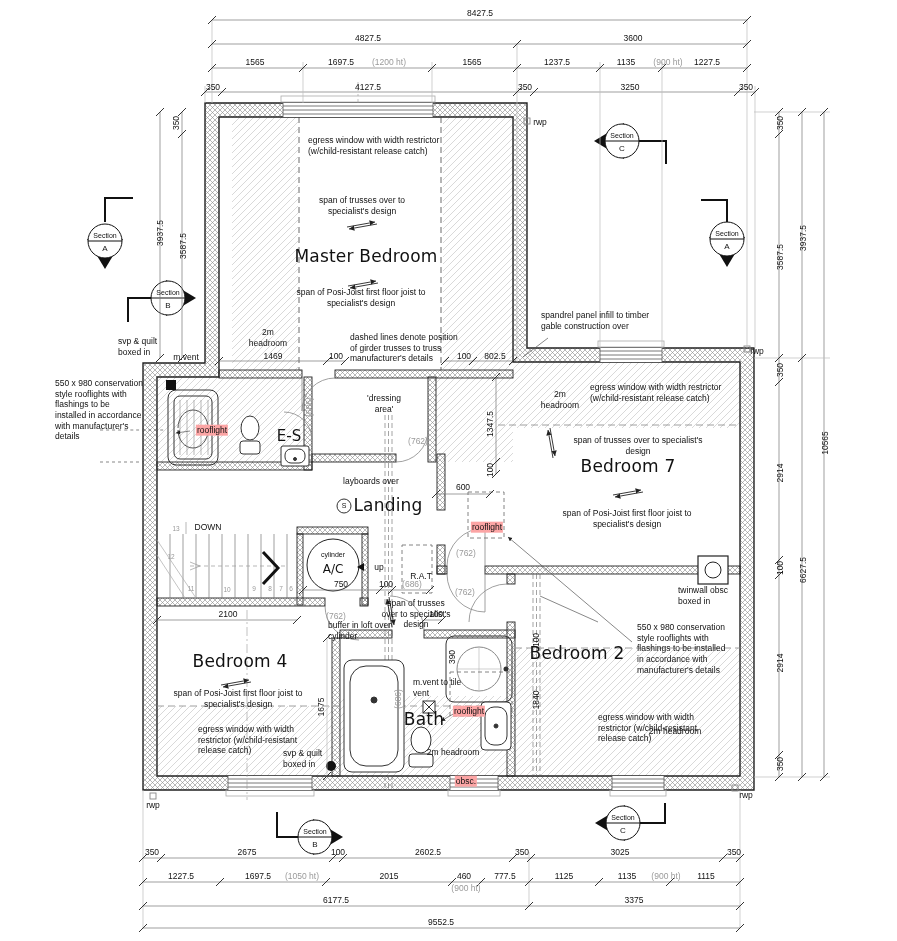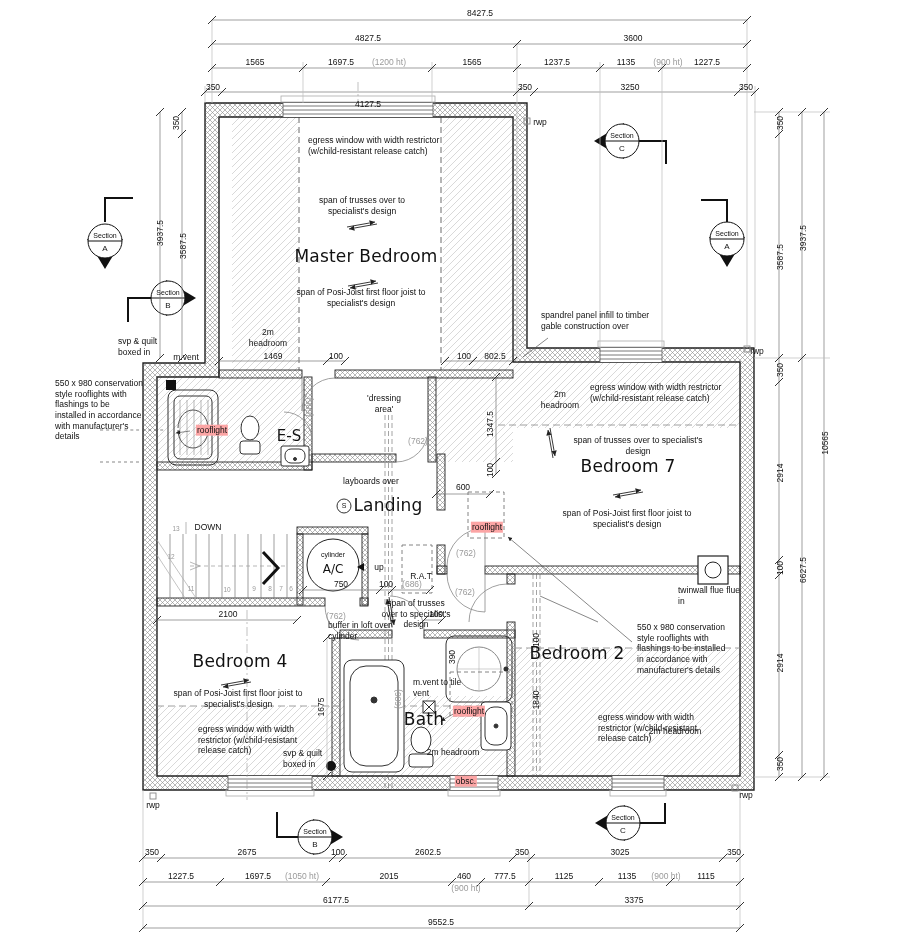--- a/index.html
+++ b/index.html
@@ -377,21 +377,21 @@
 <div class="t hc" style="left:633px;top:38px">3600</div>
 <div class="t hc" style="left:255px;top:62px">1565</div>
 <div class="t hc" style="left:341px;top:62px">1697.5</div>
 <div class="t hc gray" style="left:389px;top:62px">(1200 ht)</div>
 <div class="t hc" style="left:472px;top:62px">1565</div>
 <div class="t hc" style="left:557px;top:62px">1237.5</div>
 <div class="t hc" style="left:626px;top:62px">1135</div>
 <div class="t hc gray" style="left:668px;top:62px">(900 ht)</div>
 <div class="t hc" style="left:707px;top:62px">1227.5</div>
 <div class="t hc" style="left:213px;top:87px">350</div>
-<div class="t hc" style="left:368px;top:104px">4127.5</div>
+<div class="t hc" style="left:368px;top:87px">4127.5</div>
 <div class="t hc" style="left:525px;top:87px">350</div>
 <div class="t hc" style="left:630px;top:87px">3250</div>
 <div class="t hc" style="left:746px;top:87px">350</div>
 
 <div class="t vt" style="left:176px;top:123px">350</div>
 <div class="t vt" style="left:160px;top:233px">3937.5</div>
 <div class="t vt" style="left:183px;top:246px">3587.5</div>
 
 <div class="t vt" style="left:780px;top:123px">350</div>
 <div class="t vt" style="left:780px;top:257px">3587.5</div>
@@ -458,32 +458,33 @@
 <div class="t hc med" style="left:289px;top:436px">E-S</div>
 <div class="t hc w" style="left:384px;top:404px;width:52px">'dressing area'</div>
 <div class="t hc cyl" style="left:333px;top:555px">cylinder</div>
 <div class="t hc acl" style="left:333px;top:569px">A/C</div>
 <div class="t hc sec" style="left:344px;top:506px">S</div>
 
 <div class="t lt" style="left:308px;top:135px;width:150px">egress window with width restrictor (w/child-resistant release catch)</div>
 <div class="t hc w" style="left:362px;top:206px;width:120px">span of trusses over to specialist's design</div>
 <div class="t hc w" style="left:361px;top:298px;width:165px">span of Posi-Joist first floor joist to specialist's design</div>
 <div class="t hc w" style="left:268px;top:338px;width:48px">2m headroom</div>
+<div class="t lt" style="left:350px;top:332px;width:112px">dashed lines denote position of girder trusses to truss manufacturer's details</div>
 <div class="t lt" style="left:541px;top:310px;width:110px">spandrel panel infill to timber gable construction over</div>
 
 <div class="t lt" style="left:118px;top:336px;width:52px">svp &amp; quilt boxed in</div>
 <div class="t hc" style="left:186px;top:357px">m.vent</div>
 <div class="t lt" style="left:55px;top:378px;width:88px">550 x 980 conservation style rooflights with flashings to be installed in accordance with manufacturer's details</div>
 <div class="t hc wbg" style="left:212px;top:430px">rooflight</div>
 
 <div class="t hc w" style="left:560px;top:400px;width:48px">2m headroom</div>
 <div class="t lt" style="left:590px;top:382px;width:150px">egress window with width restrictor (w/child-resistant release catch)</div>
 <div class="t hc w" style="left:638px;top:446px;width:130px">span of trusses over to specialist's design</div>
 <div class="t hc w" style="left:627px;top:519px;width:168px">span of Posi-Joist first floor joist to specialist's design</div>
-<div class="t lt" style="left:678px;top:585px;width:62px">twinwall flue flue in</div>
+<div class="t lt" style="left:678px;top:585px;width:62px">twinwall obsc boxed in</div>
 
 <div class="t hc" style="left:371px;top:481px">layboards over</div>
 <div class="t hc" style="left:208px;top:527px">DOWN</div>
 <div class="t hc" style="left:379px;top:567px">up</div>
 <div class="t hc" style="left:421px;top:576px">R.A.T</div>
 <div class="t hc wbg" style="left:487px;top:527px">rooflight</div>
 <div class="t hc w" style="left:416px;top:614px;width:70px">span of trusses over to specialist's design</div>
 <div class="t lt" style="left:328px;top:620px;width:78px">buffer in loft over cylinder</div>
 
 <div class="t lt" style="left:637px;top:622px;width:90px">550 x 980 conservation style rooflights with flashings to be installed in accordance with manufacturer's details</div>

